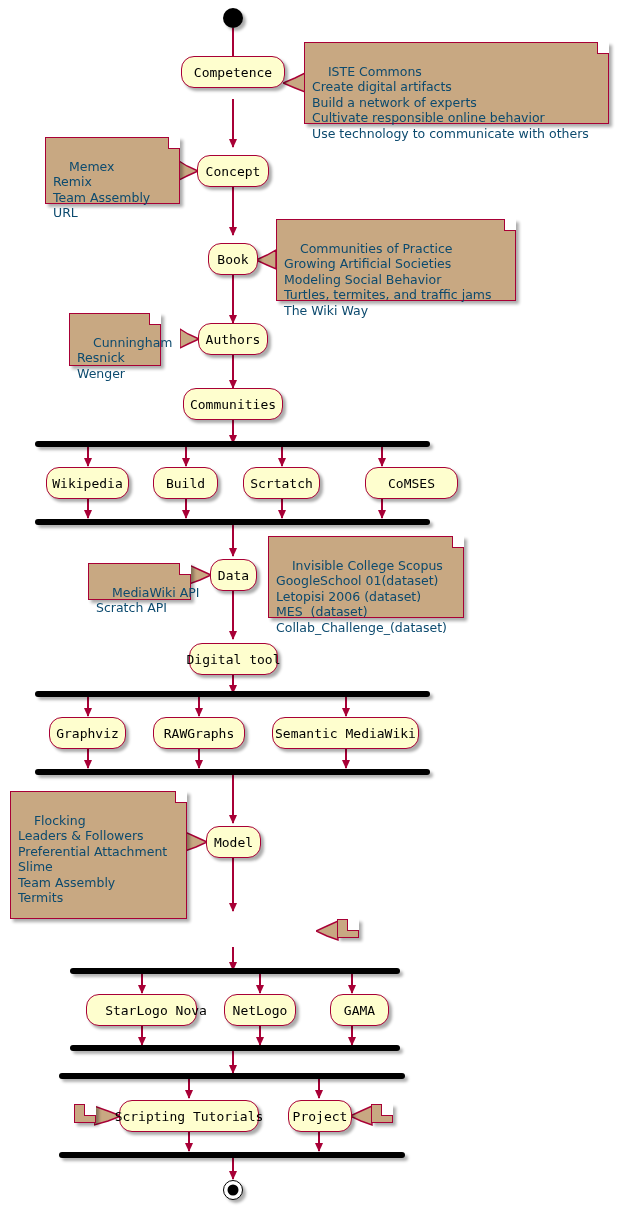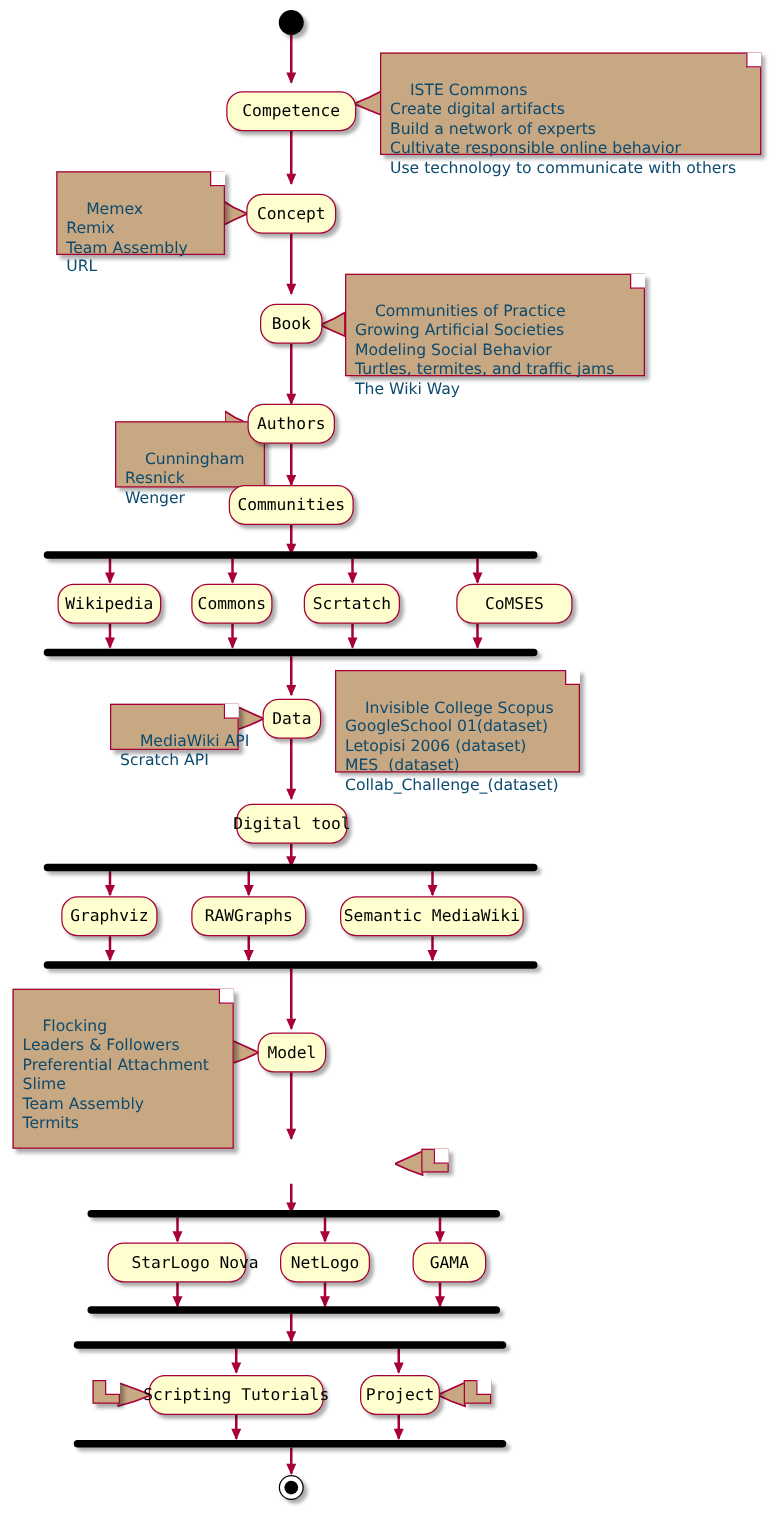--- a/index.html
+++ b/index.html
@@ -139,21 +139,21 @@
   }
 </style>
 </head>
 <body>
 
 <div id="diagram">
 
   <div class="start-circle" style="left:223px; top:8px;"></div>
   <div class="arrow" style="left:232px; top:28px; height:38px;"></div>
 
-  <div class="node" style="left:181px; top:73px; width:104px; height:32px;">
+  <div class="node" style="left:181px; top:56px; width:104px; height:32px;">
     <span>Competence</span>
   </div>
   <div class="note" style="left:304px; top:42px; width:305px; height:82px;">
     <span>ISTE Commons
 Create digital artifacts
 Build a network of experts
 Cultivate responsible online behavior
 Use technology to communicate with others</span>
   </div>
   <svg class="note-link" style="left:283px; top:72px;" width="24" height="22">
@@ -186,21 +186,21 @@
 The Wiki Way</span>
   </div>
   <svg class="note-link" style="left:256px; top:249px;" width="22" height="22">
     <polyline points="0,11 11,6 20,1 20,20 11,16 0,11" fill="#C8A882" stroke="#A80036" stroke-width="1.4"></polyline>
   </svg>
   <div class="arrow" style="left:232px; top:275px; height:48px;"></div>
 
   <div class="node" style="left:198px; top:323px; width:70px; height:32px;">
     <span>Authors</span>
   </div>
-  <div class="note" style="left:92px; top:313px; width:120px; height:53px;margin-top:24px;">
+  <div class="note" style="left:69px; top:313px; width:92px; height:53px;">
     <span>Cunningham
 Resnick
 Wenger</span>
   </div>
   <svg class="note-link" style="left:180px; top:328px;" width="20" height="22">
     <polyline points="19,11 8,6 0,1 0,20 8,16 19,11" fill="#C8A882" stroke="#A80036" stroke-width="1.4"></polyline>
   </svg>
   <div class="arrow" style="left:232px; top:355px; height:33px;"></div>
 
   <div class="node" style="left:183px; top:388px; width:100px; height:32px;">
@@ -212,21 +212,21 @@
 
   <div class="arrow" style="left:87px; top:447px; height:19px;"></div>
   <div class="arrow" style="left:185px; top:447px; height:19px;"></div>
   <div class="arrow" style="left:281px; top:447px; height:19px;"></div>
   <div class="arrow" style="left:381px; top:447px; height:19px;"></div>
 
   <div class="node" style="left:46px; top:467px; width:83px; height:32px;">
     <span>Wikipedia</span>
   </div>
   <div class="node" style="left:153px; top:467px; width:65px; height:32px;">
-    <span>Commons</span>
+    <span>Build</span>
   </div>
   <div class="node" style="left:243px; top:467px; width:77px; height:32px;">
     <span>Scrtatch</span>
   </div>
   <div class="node" style="left:345px; top:467px; width:93px; height:32px;margin-left:20px;">
     <span>CoMSES</span>
   </div>
 
   <div class="arrow" style="left:87px; top:499px; height:19px;"></div>
   <div class="arrow" style="left:185px; top:499px; height:19px;"></div>

